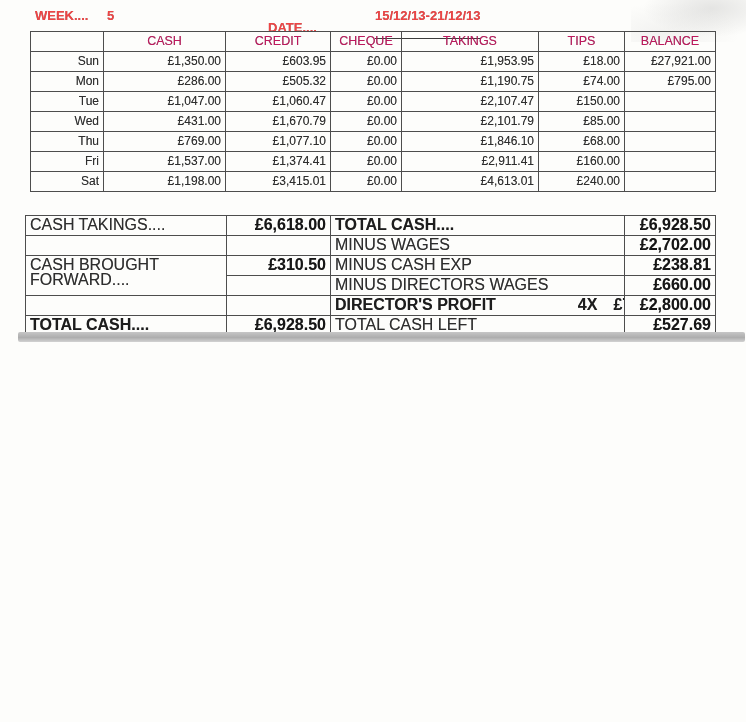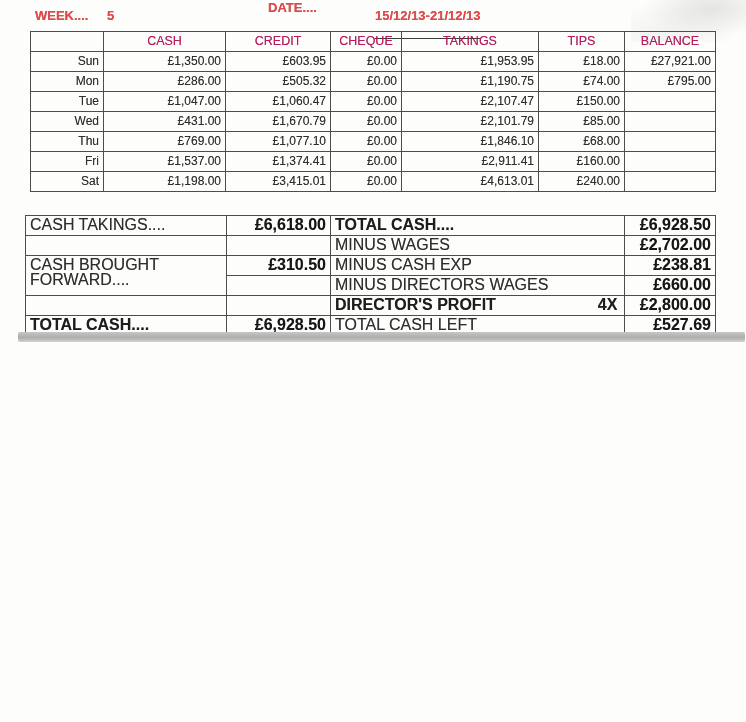--- a/index.html
+++ b/index.html
@@ -35,21 +35,21 @@
   .summary{position:absolute;left:25px;top:215px;width:690px;}
   .summary td{
     border:1px solid #4d4d4d;
     font-size:16px;line-height:15px;height:17px;
     padding:1px 4px;white-space:nowrap;overflow:hidden;
     vertical-align:top;
     text-shadow:0 0 .5px rgba(40,40,40,.5);
   }
   .summary td.val,.summary td.rval{text-align:right;font-weight:bold;color:#161616;}
   .summary td.rlbl{text-align:left;}
-  .dp-cell{display:flex;align-items:flex-start;gap:20px;}
+  .dp-cell{display:flex;align-items:flex-start;}
   .dp-mult{margin-left:82px;}
   .dp-amt{margin-left:16px;}
 
   
   .scan-strip{
     position:absolute;left:18px;top:332px;width:727px;height:10px;
     background:linear-gradient(to bottom,#c6c6c6,#aeaeae 55%,#d2d2d2);
     filter:blur(.4px);border-radius:2px;
   }
   .smudge{
@@ -63,21 +63,21 @@
 </head>
 <body>
 
 <div class="page">
 
   <div class="smudge"></div>
 
   <div>
     <span class="hdr-span" style="left:35px;top:8px;">WEEK....</span>
     <span class="hdr-span" style="left:107px;top:8px;">5</span>
-    <span class="hdr-span" style="left:268px;top:0;">DATE....</span>
+    <span class="hdr-span" style="left:268px;top:20px;">DATE....</span>
     <span class="hdr-span underlined" style="left:375px;top:8px;">15/12/13-21/12/13</span>
   </div>
 
   <table class="takings">
     <colgroup>
       <col style="width:73px">
         <col style="width:122px">
         <col style="width:105px">
       <col style="width:71px">
         <col style="width:137px">

